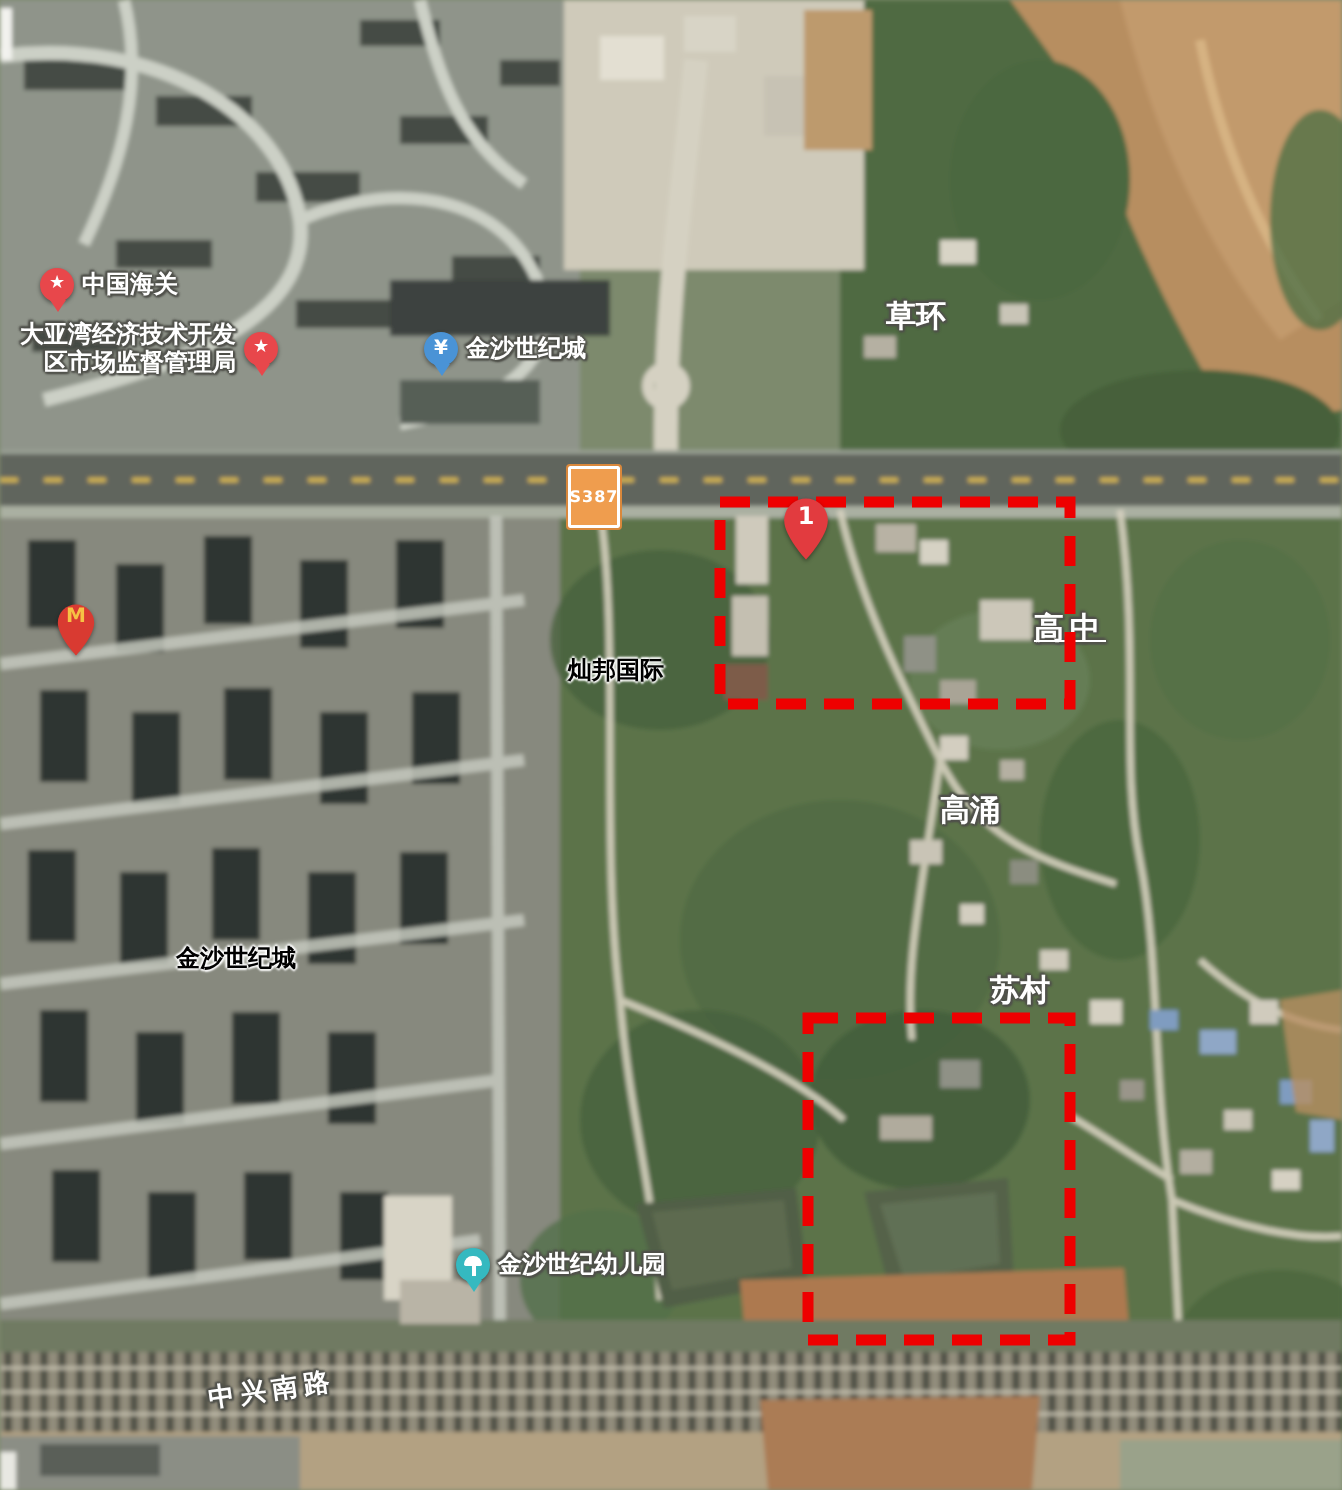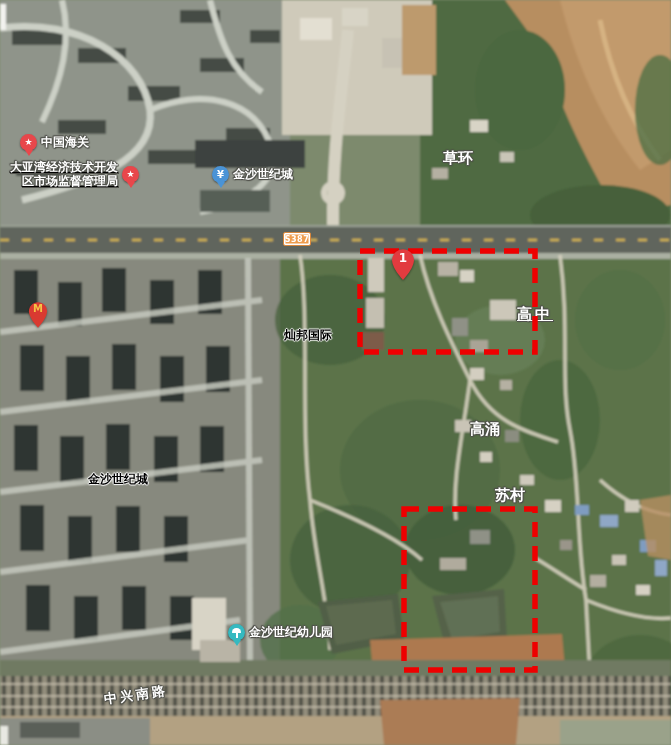--- a/index.html
+++ b/index.html
@@ -22,21 +22,21 @@
   .balloon:after{content:"";position:absolute;left:50%;bottom:-5px;transform:translateX(-50%);
     border:4px solid transparent;border-top-width:6px;border-bottom:0;}
   .balloon.blue{background:#4a93d6;} .balloon.blue:after{border-top-color:#4a93d6;}
   .balloon.teal{background:#35b9c0;} .balloon.teal:after{border-top-color:#35b9c0;}
   .balloon.red{background:#e8474b;} .balloon.red:after{border-top-color:#e8474b;}
   .balloon .sym{color:#fff;font-size:10px;font-weight:700;line-height:1;}
   .balloon .star{font-size:9px;color:#fff;line-height:1;}
   .tree{position:relative;width:9px;height:10px;}
   .tree .cap{position:absolute;left:0;top:0;width:9px;height:5px;background:#fff;border-radius:5px 5px 1px 1px;}
   .tree .stem{position:absolute;left:3.5px;top:5px;width:2px;height:5px;background:#fff;}
-  .badge{position:absolute;left:283px;top:232px;width:28px;height:14px;z-index:2;
+  .badge{position:absolute;left:283px;top:232px;width:28px;height:33px;z-index:2;
     background:#ef9d4e;border:1px solid #d9883c;border-radius:2px;box-sizing:border-box;
     box-shadow:inset 0 0 0 1.5px #fff;display:flex;align-items:center;justify-content:center;}
   .badge span{color:#fff;font-size:8px;font-weight:700;letter-spacing:.5px;}
   #annotations{position:absolute;left:0;top:0;z-index:3;pointer-events:none;}
   .pin{position:absolute;z-index:4;}
   .pin svg{display:block;filter:drop-shadow(0 1px 1px rgba(0,0,0,.4));}
   .pin .num{position:absolute;left:0;top:3px;width:100%;text-align:center;
     color:#fff;font-size:12px;font-weight:700;}
   .pin .mc{position:absolute;left:0;top:2px;width:100%;text-align:center;
     color:#f6c244;font-size:10px;font-weight:700;}
@@ -230,41 +230,41 @@
       <rect x="192" y="598" width="34" height="52" fill="#d8d4c6"></rect>
       <rect x="200" y="640" width="40" height="22" fill="#b9b4a6"></rect>
 
       <rect x="0" y="4" width="6" height="26" fill="#f2f2ee"></rect>
       <rect x="0" y="726" width="8" height="19" fill="#e8e8e2"></rect>
     </g>
   </svg>
 
   <div class="lbl lbl-white" style="left:443px;top:149px;">草环</div>
   <div class="lbl lbl-white" style="left:517px;top:305px;letter-spacing:3px;text-decoration:underline;">高中</div>
-  <div class="lbl lbl-white" style="left:470px;top:396px;margin-top:24px;">高涌</div>
+  <div class="lbl lbl-white" style="left:470px;top:396px;">高涌</div>
   <div class="lbl lbl-white" style="left:495px;top:486px;">苏村</div>
 
   <div class="lbl lbl-orange" style="left:284px;top:327px;">灿邦国际</div>
   <div class="lbl lbl-orange" style="left:88px;top:471px;">金沙世纪城</div>
 
   <div class="lbl lbl-white" id="road-name" style="left:104px;top:686px;">中兴南路</div>
 
   <div class="badge">
     <span>S387</span>
   </div>
 
   <div class="poi" style="left:20px;top:134px;">
     <span class="balloon red">
       <span class="star">★</span>
       </span>
     <span class="txt">中国海关</span>
   </div>
 
   <div class="poi" style="left:10px;top:160px;">
-    <span style="text-align:right;line-height:1.18;text-decoration:underline;">
+    <span style="text-align:right;line-height:1.18;">
       <span class="txt" style="display:block;">大亚湾经济技术开发</span>
       <span class="txt" style="display:block;">区市场监督管理局</span>
     </span>
     <span class="balloon red">
       <span class="star">★</span>
       </span>
   </div>
 
   <div class="poi" style="left:212px;top:166px;">
     <span class="balloon blue">

